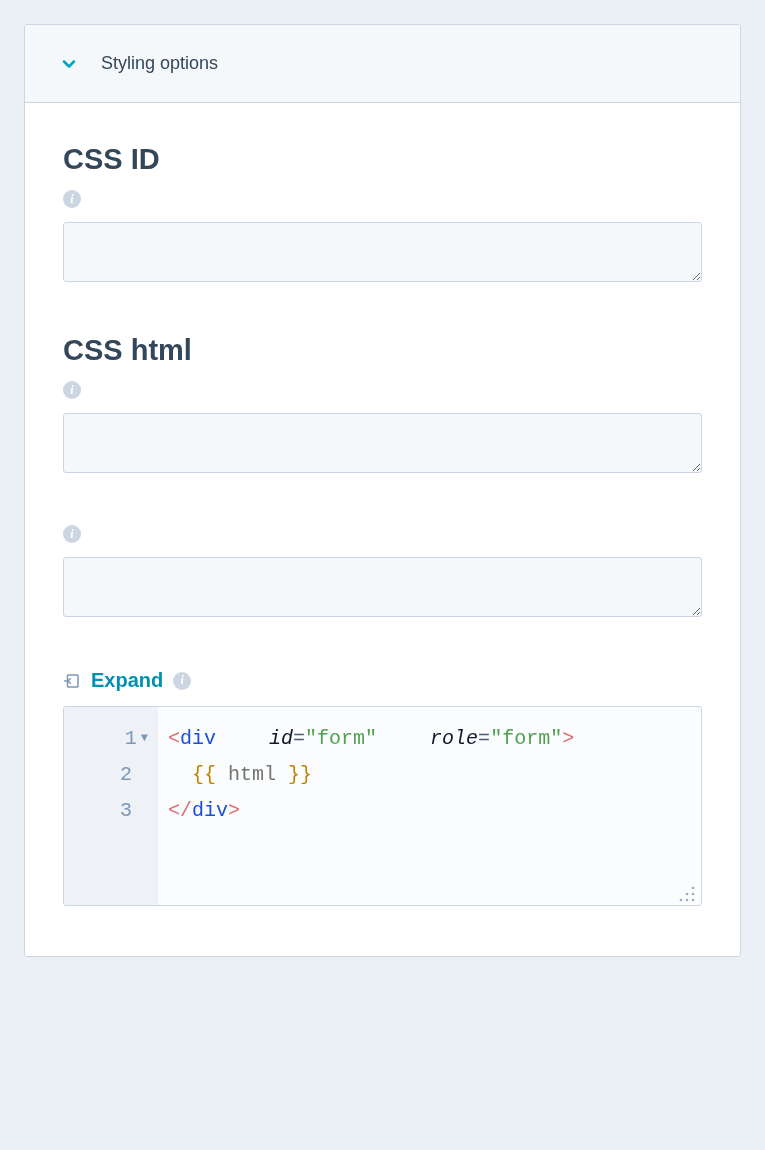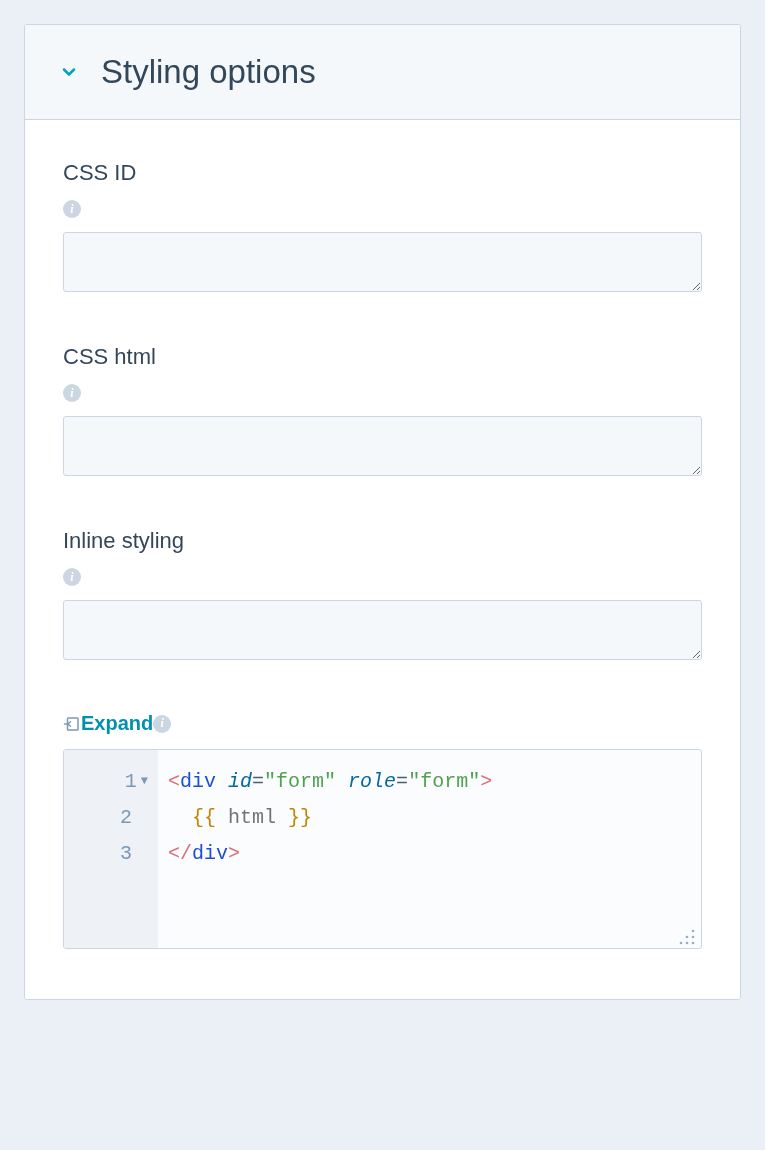--- a/index.html
+++ b/index.html
@@ -24,35 +24,35 @@
     background: #f5f8fa;
     cursor: pointer;
   }
   .chevron {
     color: #00a4bd;
     margin-right: 22px;
     display: inline-flex;
     align-items: center;
   }
   .panel-title {
-    font-size: 33px;
+    font-size: 18px;
     font-weight: 500;
     color: #33475b;
   }
   .panel-body {
     padding: 40px 38px 50px 38px;
     background: #fff;
   }
   .field {
     margin-bottom: 48px;
   }
   .field:last-child { margin-bottom: 0; }
   .field-label {
-    font-size: 22px;
-    font-weight: 400;
+    font-size: 29px;
+    font-weight: 700;
     color: #33475b;
     margin-bottom: 14px;
   }
   .info-row {
     display: flex;
     align-items: center;
     gap: 6px;
     margin-bottom: 14px;
   }
   .info-icon {
@@ -65,20 +65,21 @@
     font-weight: 700;
     font-style: italic;
     display: inline-flex;
     align-items: center;
     justify-content: center;
     font-family: Georgia, "Times New Roman", serif;
   }
   .expand-row {
     display: flex;
     align-items: center;
+    gap: 10px;
     margin-bottom: 14px;
     font-size: 20px;
   }
   .expand-link {
     color: #0091ae;
     font-weight: 600;
     cursor: pointer;
     display: inline-flex;
     align-items: center;
     gap: 8px;
@@ -135,21 +136,21 @@
   }
   .code-area {
     padding: 14px 10px;
     white-space: pre;
     color: #33475b;
     flex: 1;
   }
   .code-line { height: 36px; display:flex; align-items:center;}
   .tok-bracket { color: #e06c75; }
   .tok-tag { color: #1d4ed8; }
-  .tok-attr { color: #0369a1; font-style: italic; }
+  .tok-attr { color: #0f172a; font-style: italic; margin-left: 41px; }
   .tok-op { color: #4f5d73; }
   .tok-str { color: #50a14f; }
   .tok-tmpl { color: #c18401; }
   .tok-var { color: #737373; }
   .resize-grip {
     position: absolute;
     right: 4px;
     bottom: 4px;
     width: 20px;
     height: 20px;
@@ -183,21 +184,20 @@
 
     <div class="field">
       <div class="field-label">CSS html</div>
       <div class="info-row">
         <span class="info-icon">i</span>
       </div>
       <textarea class="text-input" style=""></textarea>
     </div>
 
     <div class="field">
-      <div class="field-label">Inline styling</div>
       <div class="info-row">
         <span class="info-icon">i</span>
       </div>
       <textarea class="text-input" style=""></textarea>
     </div>
 
     <div class="field">
       <div class="expand-row">
         <span class="expand-icon">
           <svg width="18" height="18" viewBox="0 0 24 24" fill="none" stroke="currentColor" stroke-width="2" stroke-linecap="round" stroke-linejoin="round">

